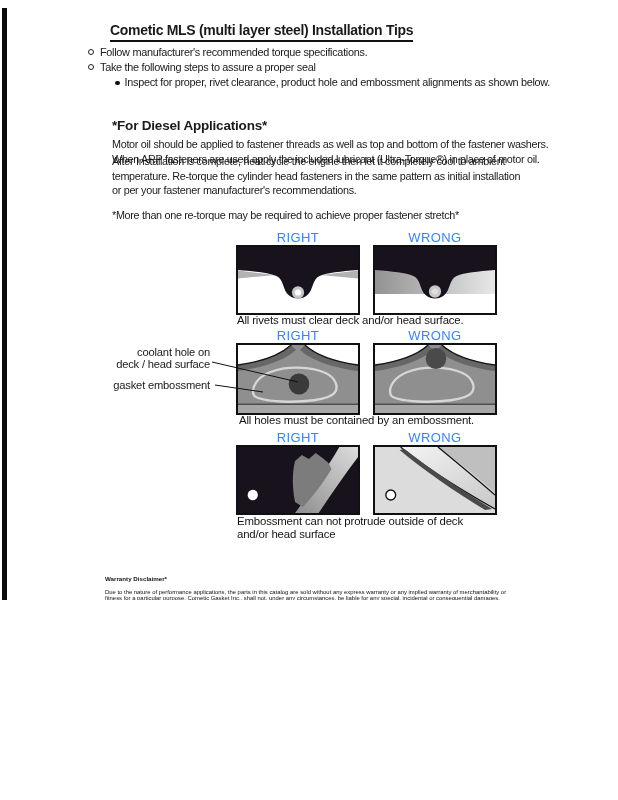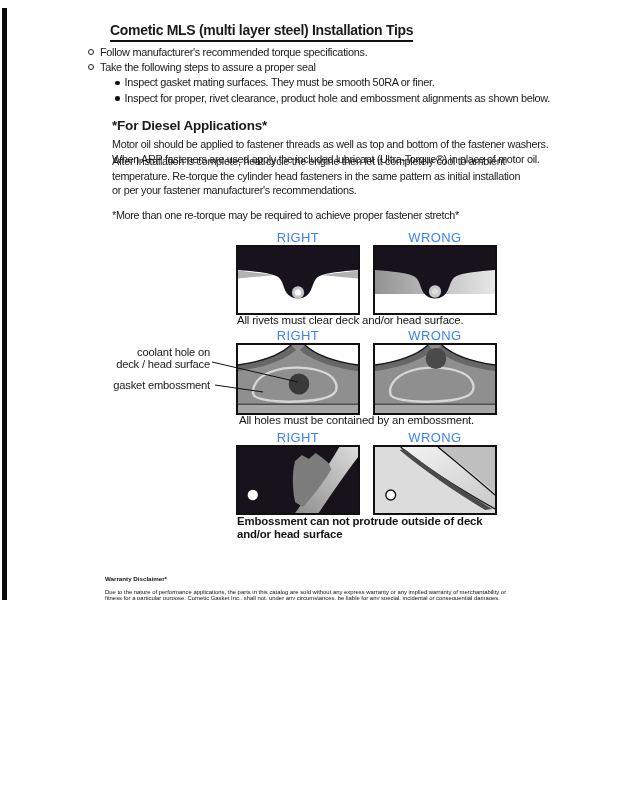--- a/index.html
+++ b/index.html
@@ -45,21 +45,20 @@
 <body>
 
 <div id="page">
   <div id="edge-bar"></div>
 
   <div id="title">Cometic MLS (multi layer steel) Installation Tips</div>
 
   <div id="bullets">
     <div class="b-row"><span class="mo"></span><span>Follow manufacturer's recommended torque specifications.</span></div>
     <div class="b-row"><span class="mo"></span><span>Take the following steps to assure a proper seal</span></div>
-    <div class="b-row sub"><span class="md"></span><span>Inspect gasket mating surfaces.  They must be smooth 50RA or finer.</span></div>
     <div class="b-row sub"><span class="md"></span><span>Inspect for proper, rivet clearance, product hole and embossment alignments as shown below.</span></div>
   </div>
 
   <div id="diesel-heading">*For Diesel Applications*</div>
   <div id="diesel-p1" class="para">Motor oil should be applied to fastener threads as well as top and bottom of the fastener washers.
 When ARP fasteners are used apply the included lubricant (Ultra-Torque®) in place of motor oil.</div>
   <div id="diesel-p2" class="para">After Installation is complete, heat cycle the engine then let it completely cool to ambient
 temperature. Re-torque the cylinder head fasteners in the same pattern as initial installation
 or per your fastener manufacturer's recommendations.</div>
   <div id="diesel-note">*More than one re-torque may be required to achieve proper fastener stretch*</div>
@@ -159,21 +158,21 @@
       </defs>
       <rect width="122" height="66" fill="#dcdcdc"></rect>
       <path d="M62,0 L122,0 L122,46 C100,26 80,11 62,0 Z" fill="#bfbfbf"></path>
       <path d="M26,0 L64,0 C80,13 100,29 122,48 L122,62 C86,42 50,20 26,0 Z" fill="url(#gW1)"></path>
       <path d="M64,0 C80,13 100,29 122,48" stroke="#141414" stroke-width="1.3" fill="none"></path>
       <path d="M26,0 C50,20 86,42 122,62" stroke="#141414" stroke-width="1.3" fill="none"></path>
       <path d="M30,2 C56,22 88,43 119,62 L112,63 C80,44 48,22 25,3 Z" fill="#4a4a4a"></path>
       <circle cx="16" cy="48" r="5" fill="#ffffff" stroke="#141414" stroke-width="1.4"></circle>
     </svg>
   </div>
-  <div class="cap" style="left:237px;top:515px;font-weight:bold;">Embossment can not protrude outside of deck
+  <div class="cap" style="left:237px;top:515px;">Embossment can not protrude outside of deck
 and/or head surface</div>
 
   <div id="legal">
     <p class="legal-h">Warranty Disclaimer*</p>
     <p class="legal-p">Due to the nature of performance applications, the parts in this catalog are sold without any express warranty or any implied warranty of merchantability or
 fitness for a particular purpose.  Cometic Gasket Inc., shall not, under any circumstances, be liable for any special, incidental or consequential damages,
 including, person, party or property, but not limited to, damage, or loss of property or equipment, loss of profits or revenue, cost of purchased or replacement
 goods, or claims of customers of the purchase, which may arise and/or result from sale, instillation or use of these parts.  Installation of these parts could
 adversely affect the motor manufacturers warranty coverage.</p>
     <p class="legal-p">VENUE-The agreed upon venue, in the event of dispute whatsoever between the parties, whether instituted by either party, including, but not limited to,

